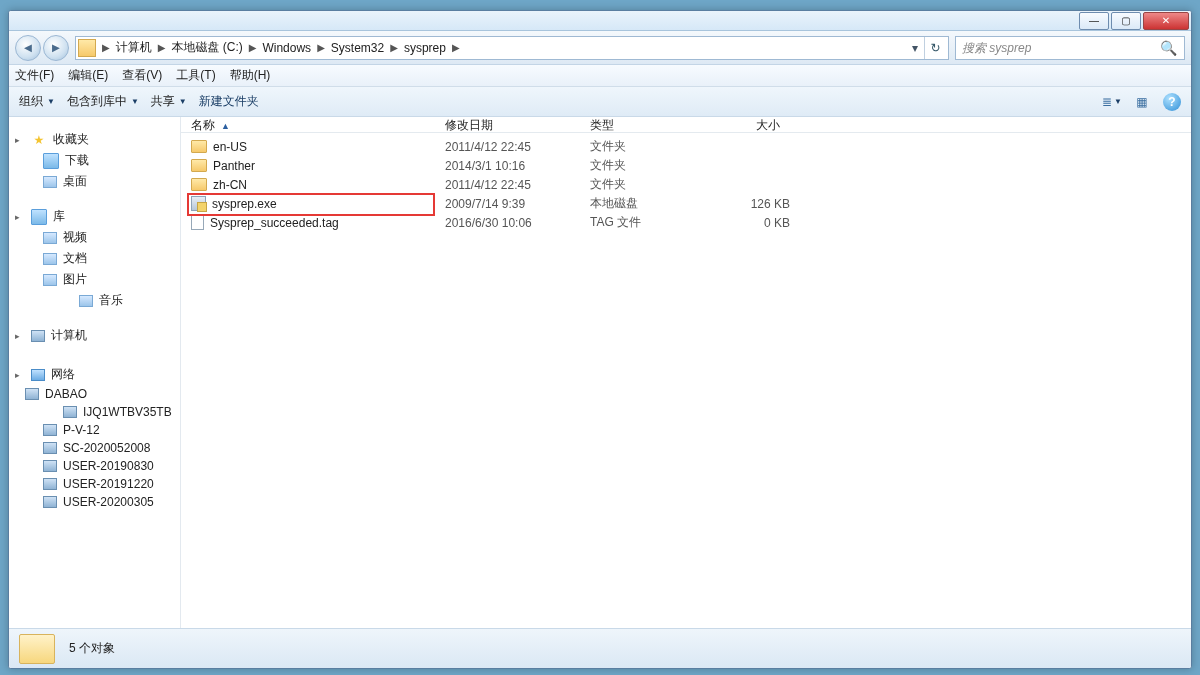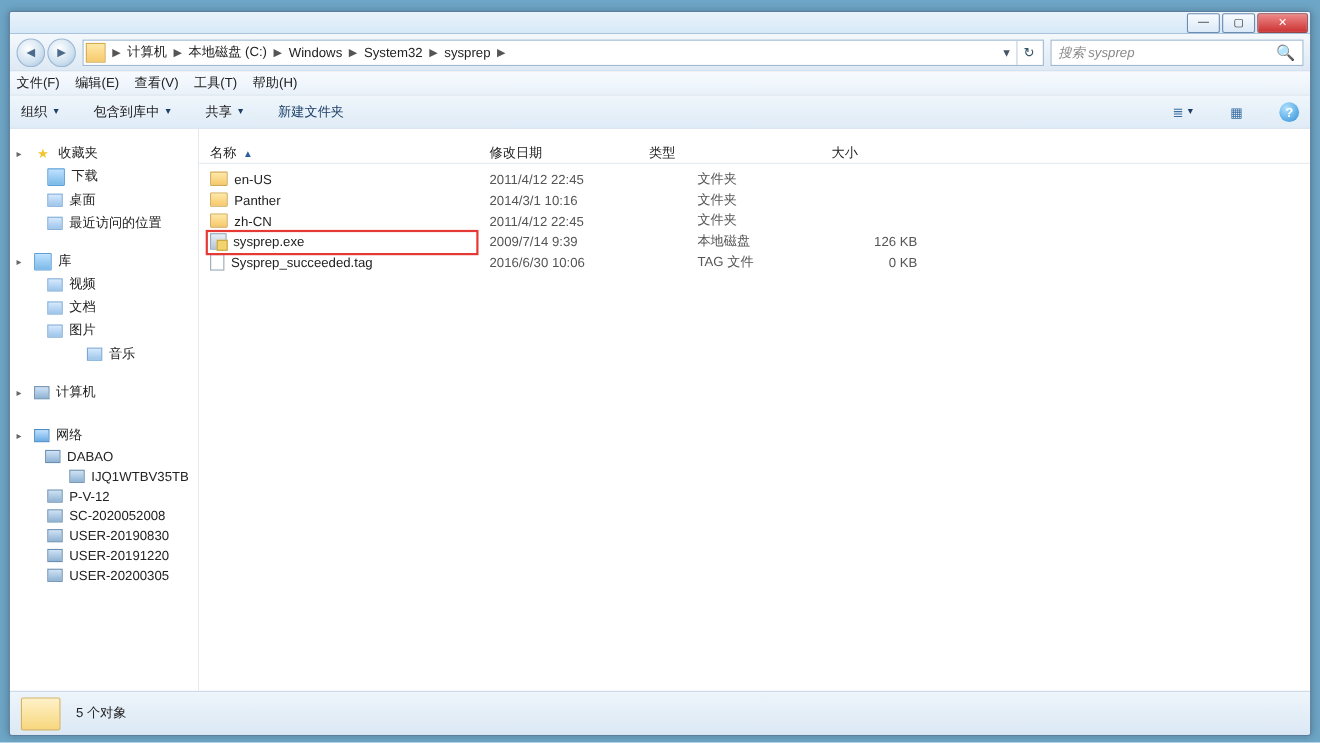--- a/index.html
+++ b/index.html
@@ -20,54 +20,54 @@
   .addr-drop { width: 18px; display:flex;align-items:center;justify-content:center; color:#456; cursor:pointer; margin-left:auto;}
   .addr-ref { width: 22px; border-left:1px solid #c0d0e0; display:flex;align-items:center;justify-content:center; color:#356; cursor:pointer; height:100%;}
   .searchbar { width: 230px; height: 24px; border: 1px solid #9fb9d3; background: #fff; display: flex; align-items: center; padding: 0 6px; }
   .searchbar input { border: none; outline: none; flex: 1; font-style: italic; color: #888; }
   .searchbar input::placeholder { color: #888; font-style: italic; }
   .search-ico { color:#5a7ea6; font-size:14px; cursor:pointer;}
   
   .menubar { height: 22px; background: linear-gradient(#f7fbff,#e9f1f9); display: flex; align-items: center; padding: 0 6px; border-bottom: 1px solid #d0dde9; gap: 14px; }
   .menubar span { cursor: pointer; }
   
-  .toolbar { height: 30px; background: linear-gradient(#eff6fc,#dfebf6); display: flex; align-items: center; padding: 0 10px; gap: 30px; border-bottom: 1px solid #c9d9e8; }
+  .toolbar { height: 30px; background: linear-gradient(#eff6fc,#dfebf6); display: flex; align-items: center; padding: 0 10px; gap: 12px; border-bottom: 1px solid #c9d9e8; }
   .tool { cursor: pointer; color: #1b3e66; display:flex;align-items:center;gap:4px;}
   .tool-drop{font-size:8px;color:#1b3e66;}
   .toolbar .spacer{flex:1;}
   .tool-icon{width:18px;height:18px;display:flex;align-items:center;justify-content:center;color:#3a6ea0;cursor:pointer;}
   .help-icon{width:18px;height:18px;border-radius:50%;background:radial-gradient(circle at 35% 30%,#aee1ff,#2f8ed6);color:#fff;display:flex;align-items:center;justify-content:center;font-weight:bold;cursor:pointer;}
   
   .body { flex: 1; display: flex; overflow: hidden; }
   .sidebar { width: 172px; background: #fff; border-right: 1px solid #e3e9ef; overflow-y: auto; padding: 8px 0 12px 0; }
   .sb-item { display: flex; align-items: center; gap: 6px; padding: 2px 6px 2px 12px; cursor: pointer; white-space: nowrap; overflow:hidden;}
   .sb-item.hdr { font-weight: normal; padding-left: 6px; padding-top:6px;}
   .sb-tri{font-size:9px;color:#666;width:10px;display:inline-block;}
   .sb-ic{width:16px;height:16px;display:inline-flex;align-items:center;justify-content:center;}
   .ic-star{color:#f4c430;}
   .ic-folder{background:linear-gradient(#bfe2ff,#7bb9e8);border:1px solid #5a9edb;border-radius:1px;}
   .ic-square{width:14px;height:12px;background:linear-gradient(#d6e9ff,#9cc5ea);border:1px solid #7aa9d5;}
   .ic-comp{width:14px;height:12px;background:linear-gradient(#cfe2f5,#8fb3d4);border:1px solid #6a8fb1;}
   .ic-net{width:14px;height:12px;background:linear-gradient(#bfe1ff,#6cace4);border:1px solid #4a8cc8;}
   
   .filepane { flex: 1; display: flex; flex-direction: column; overflow: hidden; background:#fff;}
-  .colhead { height: 32px; display: flex; align-items: flex-end; border-bottom: 1px solid #e4eaef; color: #355a86; }
+  .colhead { height: 16px; display: flex; align-items: flex-start; border-bottom: 1px solid #e4eaef; color: #355a86; }
   .ch { padding-left: 10px; cursor: pointer; display:flex;align-items:center;gap:6px;}
   .ch-name{width:254px;}
   .ch-date{width:145px;}
   .ch-type{width:110px;}
   .ch-size{width:120px; justify-content:flex-end; padding-right:30px;}
   .sort-arrow{font-size:9px;color:#2b5fa0;}
   .filelist{flex:1;overflow:auto;padding:4px 0;}
   .row{display:flex;align-items:center;height:19px;padding-left:10px;cursor:pointer;}
   .row.mark{position:relative;}
   .row.mark::after{content:"";position:absolute;left:6px;top:-1px;width:244px;height:19px;border:2px solid #e53935;pointer-events:none;}
   .cell-name{width:254px;display:flex;align-items:center;gap:6px;}
   .cell-date{width:145px;color:#555;}
-  .cell-type{width:110px;color:#555;margin-left:44px;}
+  .cell-type{width:110px;color:#555;}
   .cell-size{width:120px;text-align:right;padding-right:30px;color:#555;}
   .f-folder{width:16px;height:13px;background:linear-gradient(#ffe9a8,#f6c96b);border:1px solid #d3a94f;border-radius:1px;display:inline-block;}
   .f-exe{width:15px;height:15px;background:linear-gradient(#e8eef5,#b7c7d8);border:1px solid #8ea3b8;display:inline-block;position:relative;}
   .f-exe::after{content:"";position:absolute;right:-2px;bottom:-2px;width:8px;height:8px;background:#f3d36b;border:1px solid #c7a545;}
   .f-file{width:13px;height:15px;background:#fff;border:1px solid #97a8b8;display:inline-block;}
   
   .status { height: 40px; background: linear-gradient(#eef5fb,#dbe8f4); border-top: 1px solid #c9d9e8; display: flex; align-items: center; padding: 0 10px; gap: 14px; }
   .st-folder{width:36px;height:30px;background:linear-gradient(#fff2c9,#f7d77e);border:1px solid #d8b35c;border-radius:2px;}
 </style>
 </head>
@@ -145,24 +145,20 @@
           <span>收藏夹</span>
         </div>
       <div class="sb-item" style="padding-left:34px;">
           <span class="sb-ic ic-folder"></span>
           <span>下载</span>
         </div>
       <div class="sb-item" style="padding-left:34px;">
           <span class="sb-ic ic-square"></span>
           <span>桌面</span>
         </div>
-      <div class="sb-item" style="padding-left:34px;">
-          <span class="sb-ic ic-square"></span>
-          <span>最近访问的位置</span>
-        </div>
 
       <div class="sb-item hdr" style="margin-top:10px;">
           <span class="sb-tri">▸</span>
           <span class="sb-ic ic-folder"></span>
           <span>库</span>
         </div>
       <div class="sb-item" style="padding-left:34px;">
           <span class="sb-ic ic-square"></span>
           <span>视频</span>
         </div>
@@ -183,21 +179,21 @@
           <span class="sb-tri">▸</span>
           <span class="sb-ic ic-comp"></span>
           <span>计算机</span>
         </div>
 
       <div class="sb-item hdr" style="margin-top:14px;">
           <span class="sb-tri">▸</span>
           <span class="sb-ic ic-net"></span>
           <span>网络</span>
         </div>
-      <div class="sb-item" style="padding-left:32px;">
+      <div class="sb-item" style="padding-left:16px;">
           <span class="sb-ic ic-comp"></span>
           <span>DABAO</span>
         </div>
       <div class="sb-item" style="padding-left:54px;">
           <span class="sb-ic ic-comp"></span>
           <span>IJQ1WTBV35TB</span>
         </div>
       <div class="sb-item" style="padding-left:34px;">
           <span class="sb-ic ic-comp"></span>
           <span>P-V-12</span>

